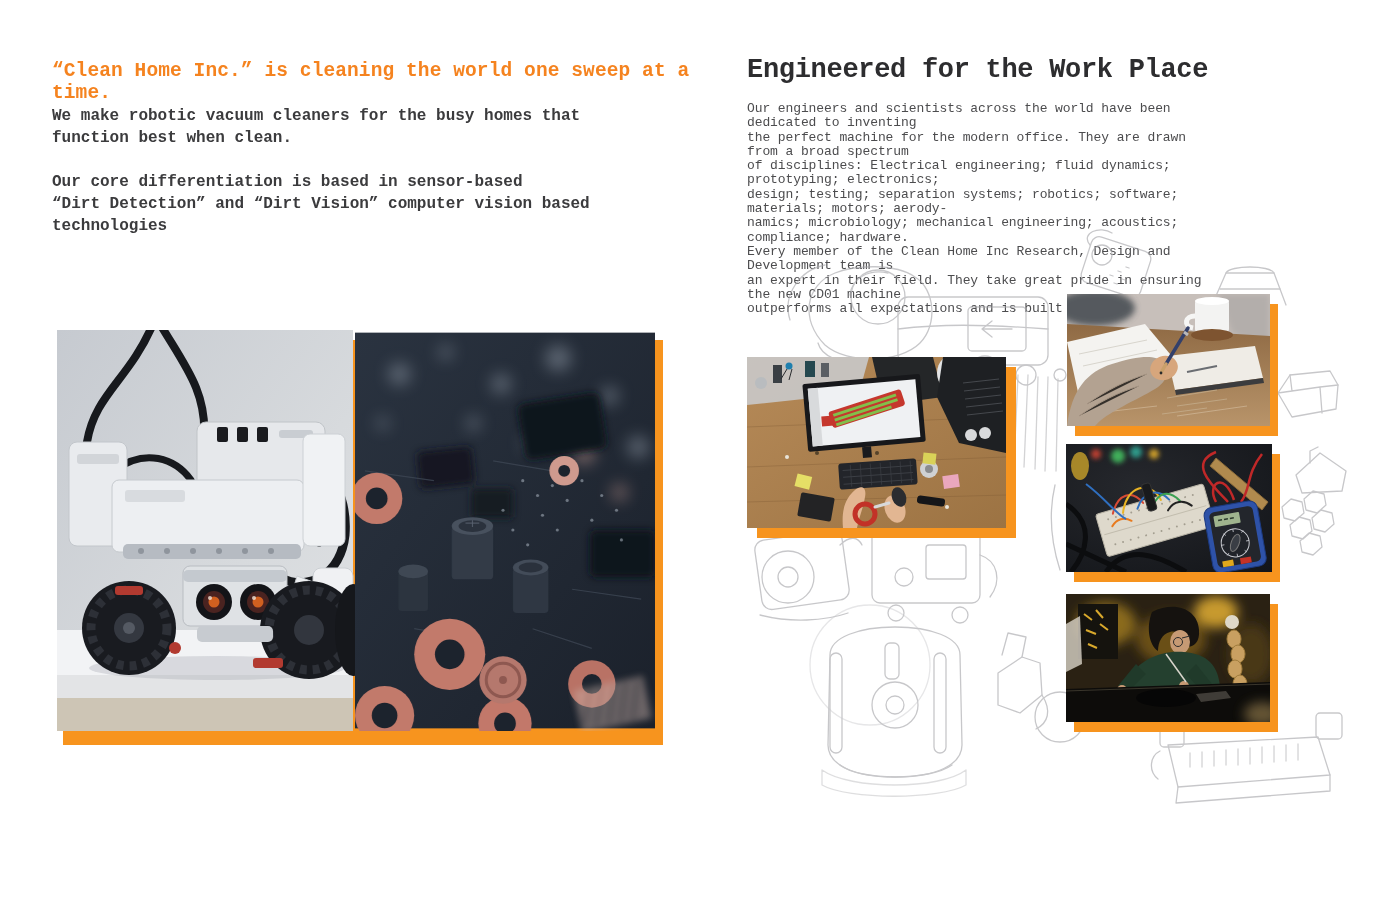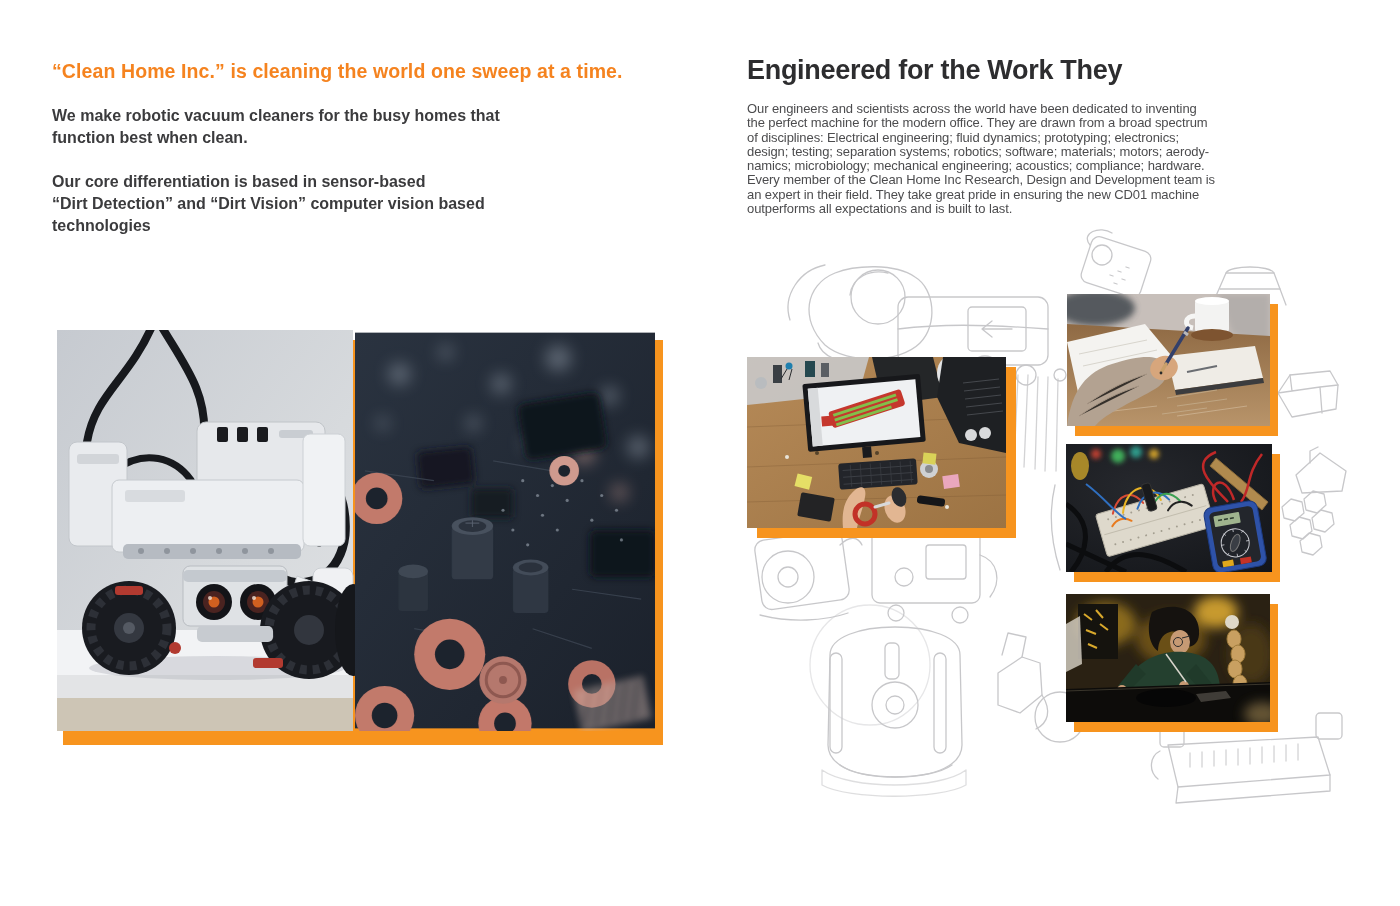--- a/index.html
+++ b/index.html
@@ -7,21 +7,21 @@
     --headline-orange:#f5831f;
     --text-dark:#3b3b3d;
     --heading-black:#2d2d2f;
     --body-grey:#4c4c4e;
     --sketch-grey:#a6a6aa;
     --page-bg:#ffffff;
   }
   html,body{margin:0;padding:0;background:#fff;}
   .canvas{
     position:relative;width:1400px;height:906px;background:var(--page-bg);
-    overflow:hidden;font-family:Liberation Sans, sans-serif;
+    overflow:hidden;font-family:Liberation Mono, monospace;
   }
   .canvas *{box-sizing:border-box;}
   h1,h2,p,figure{margin:0;position:absolute;}
 
   
   #left-headline{
     left:52px;top:60px;width:660px;
     font-size:19.5px;font-weight:bold;letter-spacing:.1px;
     color:var(--headline-orange,#f5831f);
   }
@@ -222,21 +222,21 @@
         <circle cx="150" cy="352" r="4" fill="#8e5850"></circle>
         <g opacity=".45" filter="url(#b4)">
           <rect x="225" y="355" width="72" height="44" fill="#cdb6ae" transform="rotate(-12 260 377)"></rect>
           <path d="M238,360 l-6,38 M250,358 l-6,40 M262,356 l-5,40 M274,354 l-5,40 M286,352 l-5,40" stroke="#3a3b40" stroke-width="2.5"></path>
         </g>
       </svg>
     </figure>
   </section>
 
   <section>
-    <h1 id="right-heading">Engineered for the Work They</h1>
+    <h1 id="right-heading">Engineered for the Work Place</h1>
     <p id="right-body">Our engineers and scientists across the world have been dedicated to inventing
 the perfect machine for the modern office. They are drawn from a broad spectrum
 of disciplines: Electrical engineering; fluid dynamics; prototyping; electronics;
 design; testing; separation systems; robotics; software; materials; motors; aerody-
 namics; microbiology; mechanical engineering; acoustics; compliance; hardware.
 Every member of the Clean Home Inc Research, Design and Development team is
 an expert in their field. They take great pride in ensuring the new CD01 machine
 outperforms all expectations and is built to last.</p>
 
     <svg id="sketches" viewBox="0 0 660 580" role="img" fill="none" stroke="#a6a6aa" stroke-width="1.3" stroke-linecap="round" stroke-linejoin="round" opacity=".62" aria-label="Light pencil concept sketches of vacuum cleaner designs">

